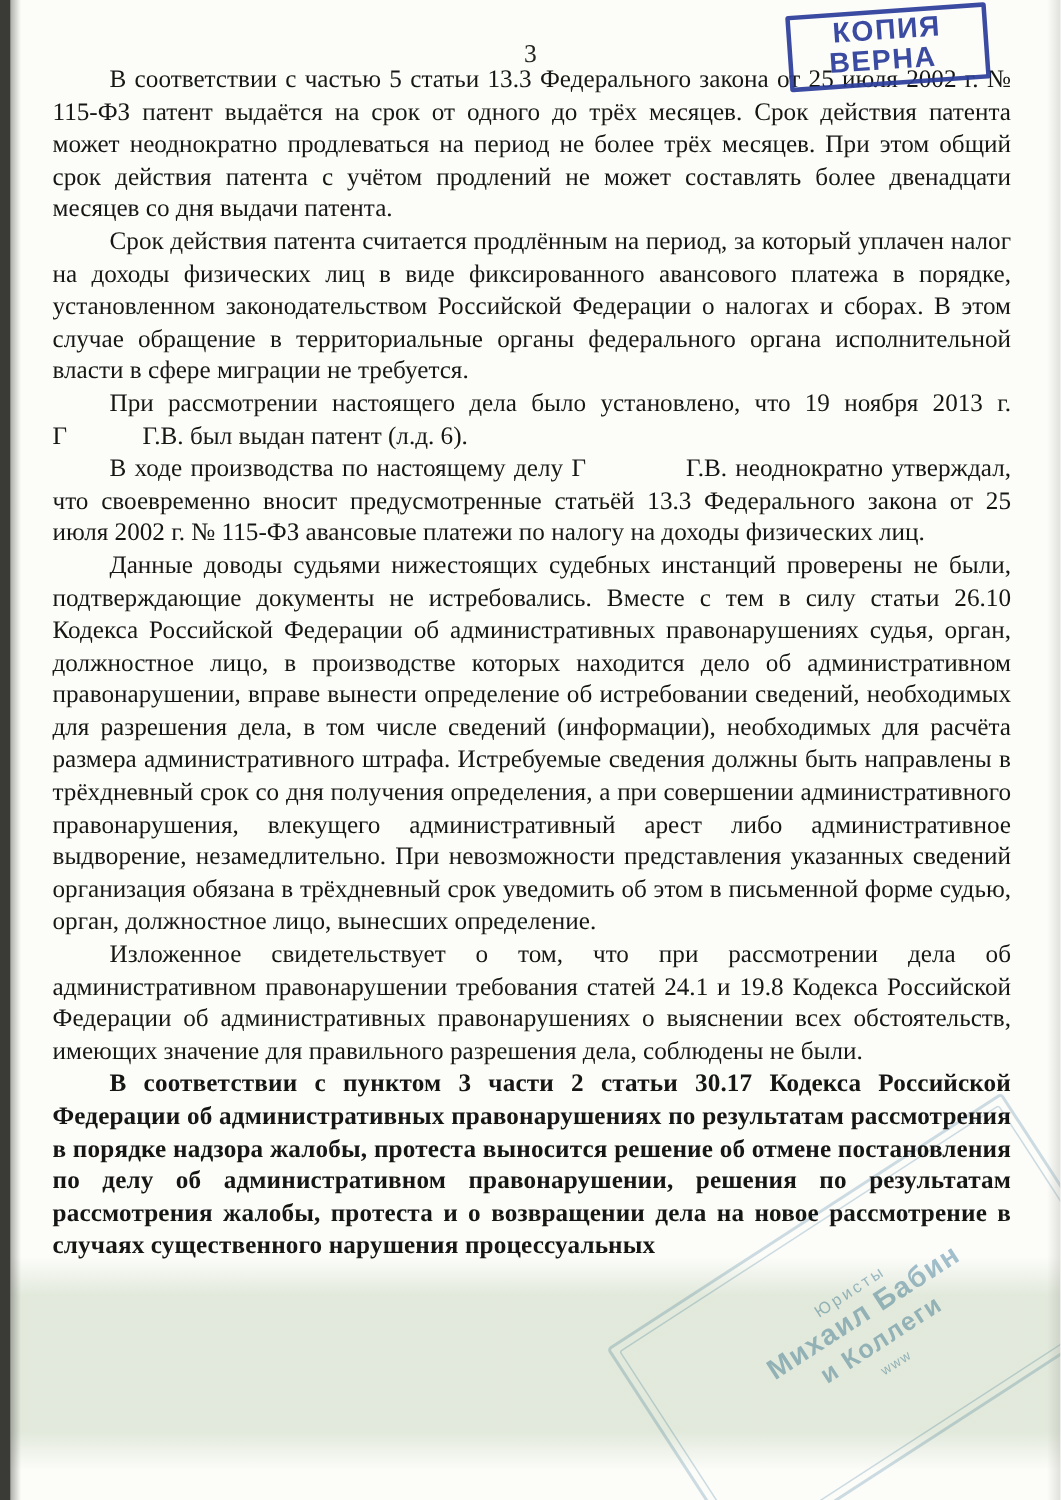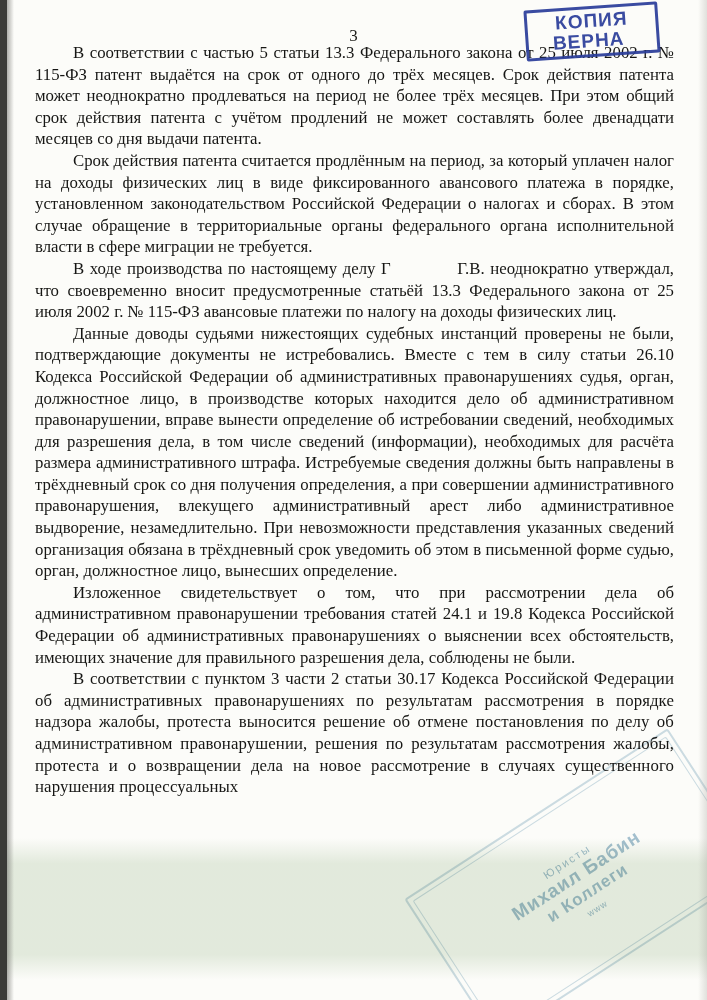--- a/index.html
+++ b/index.html
@@ -72,21 +72,21 @@
     position: absolute;
     left: 35px; right: 33px; top: 42px;
     color: #161614;
     font-size: 16.8px;
     line-height: 21.6px;
     text-align: justify;
     z-index: 2;
   }
   .text-block p { margin: 0; text-indent: 38px; }
   .text-block p.no-indent { text-indent: 0; }
-  .text-block p.bold-scan { font-weight: normal; letter-spacing: 0.1px; }
+  .text-block p.bold-scan { font-weight: bold; letter-spacing: 0.1px; }
   
   .watermark {
     position: absolute;
     left: 425px; top: 800px;
     width: 310px; height: 165px;
     transform: rotate(-33deg);
     border: 2px solid rgba(91,143,174,0.55);
     border-radius: 3px;
     z-index: 4;
     opacity: 0.55;
@@ -120,20 +120,21 @@
   <div class="page-number">3</div>
 
   <div class="copy-stamp">
     <div class="l1">КОПИЯ</div>
     <div class="l2">ВЕРНА</div>
   </div>
 
   <div class="text-block">
     <p>В соответствии с частью 5 статьи 13.3 Федерального закона от 25 июля 2002 г. № 115-ФЗ патент выдаётся на срок от одного до трёх месяцев. Срок действия патента может неоднократно продлеваться на период не более трёх месяцев. При этом общий срок действия патента с учётом продлений не может составлять более двенадцати месяцев со дня выдачи патента.</p>
     <p>Срок действия патента считается продлённым на период, за который уплачен налог на доходы физических лиц в виде фиксированного авансового платежа в порядке, установленном законодательством Российской Федерации о налогах и сборах. В этом случае обращение в территориальные органы федерального органа исполнительной власти в сфере миграции не требуется.</p>
+    <p>При рассмотрении настоящего дела было установлено, что 19 ноября 2013 г. Г&nbsp;&nbsp;&nbsp;&nbsp;&nbsp;&nbsp;&nbsp;&nbsp;&nbsp;&nbsp;&nbsp;&nbsp;Г.В. был выдан патент (л.д. 6).</p>
     <p>В ходе производства по настоящему делу Г&nbsp;&nbsp;&nbsp;&nbsp;&nbsp;&nbsp;&nbsp;&nbsp;&nbsp;&nbsp;&nbsp;&nbsp;Г.В. неоднократно утверждал, что своевременно вносит предусмотренные статьёй 13.3 Федерального закона от 25 июля 2002 г. № 115-ФЗ авансовые платежи по налогу на доходы физических лиц.</p>
     <p>Данные доводы судьями нижестоящих судебных инстанций проверены не были, подтверждающие документы не истребовались. Вместе с тем в силу статьи 26.10 Кодекса Российской Федерации об административных правонарушениях судья, орган, должностное лицо, в производстве которых находится дело об административном правонарушении, вправе вынести определение об истребовании сведений, необходимых для разрешения дела, в том числе сведений (информации), необходимых для расчёта размера административного штрафа. Истребуемые сведения должны быть направлены в трёхдневный срок со дня получения определения, а при совершении административного правонарушения, влекущего административный арест либо административное выдворение, незамедлительно. При невозможности представления указанных сведений организация обязана в трёхдневный срок уведомить об этом в письменной форме судью, орган, должностное лицо, вынесших определение.</p>
     <p>Изложенное свидетельствует о том, что при рассмотрении дела об административном правонарушении требования статей 24.1 и 19.8 Кодекса Российской Федерации об административных правонарушениях о выяснении всех обстоятельств, имеющих значение для правильного разрешения дела, соблюдены не были.</p>
     <p class="bold-scan">В соответствии с пунктом 3 части 2 статьи 30.17 Кодекса Российской Федерации об административных правонарушениях по результатам рассмотрения в порядке надзора жалобы, протеста выносится решение об отмене постановления по делу об административном правонарушении, решения по результатам рассмотрения жалобы, протеста и о возвращении дела на новое рассмотрение в случаях существенного нарушения процессуальных</p>
   </div>
 
   <div class="watermark">
     <div class="wm-inner">
       <div class="wm-l1">Юристы</div>
       <div class="wm-l2">Михаил Бабин</div>

